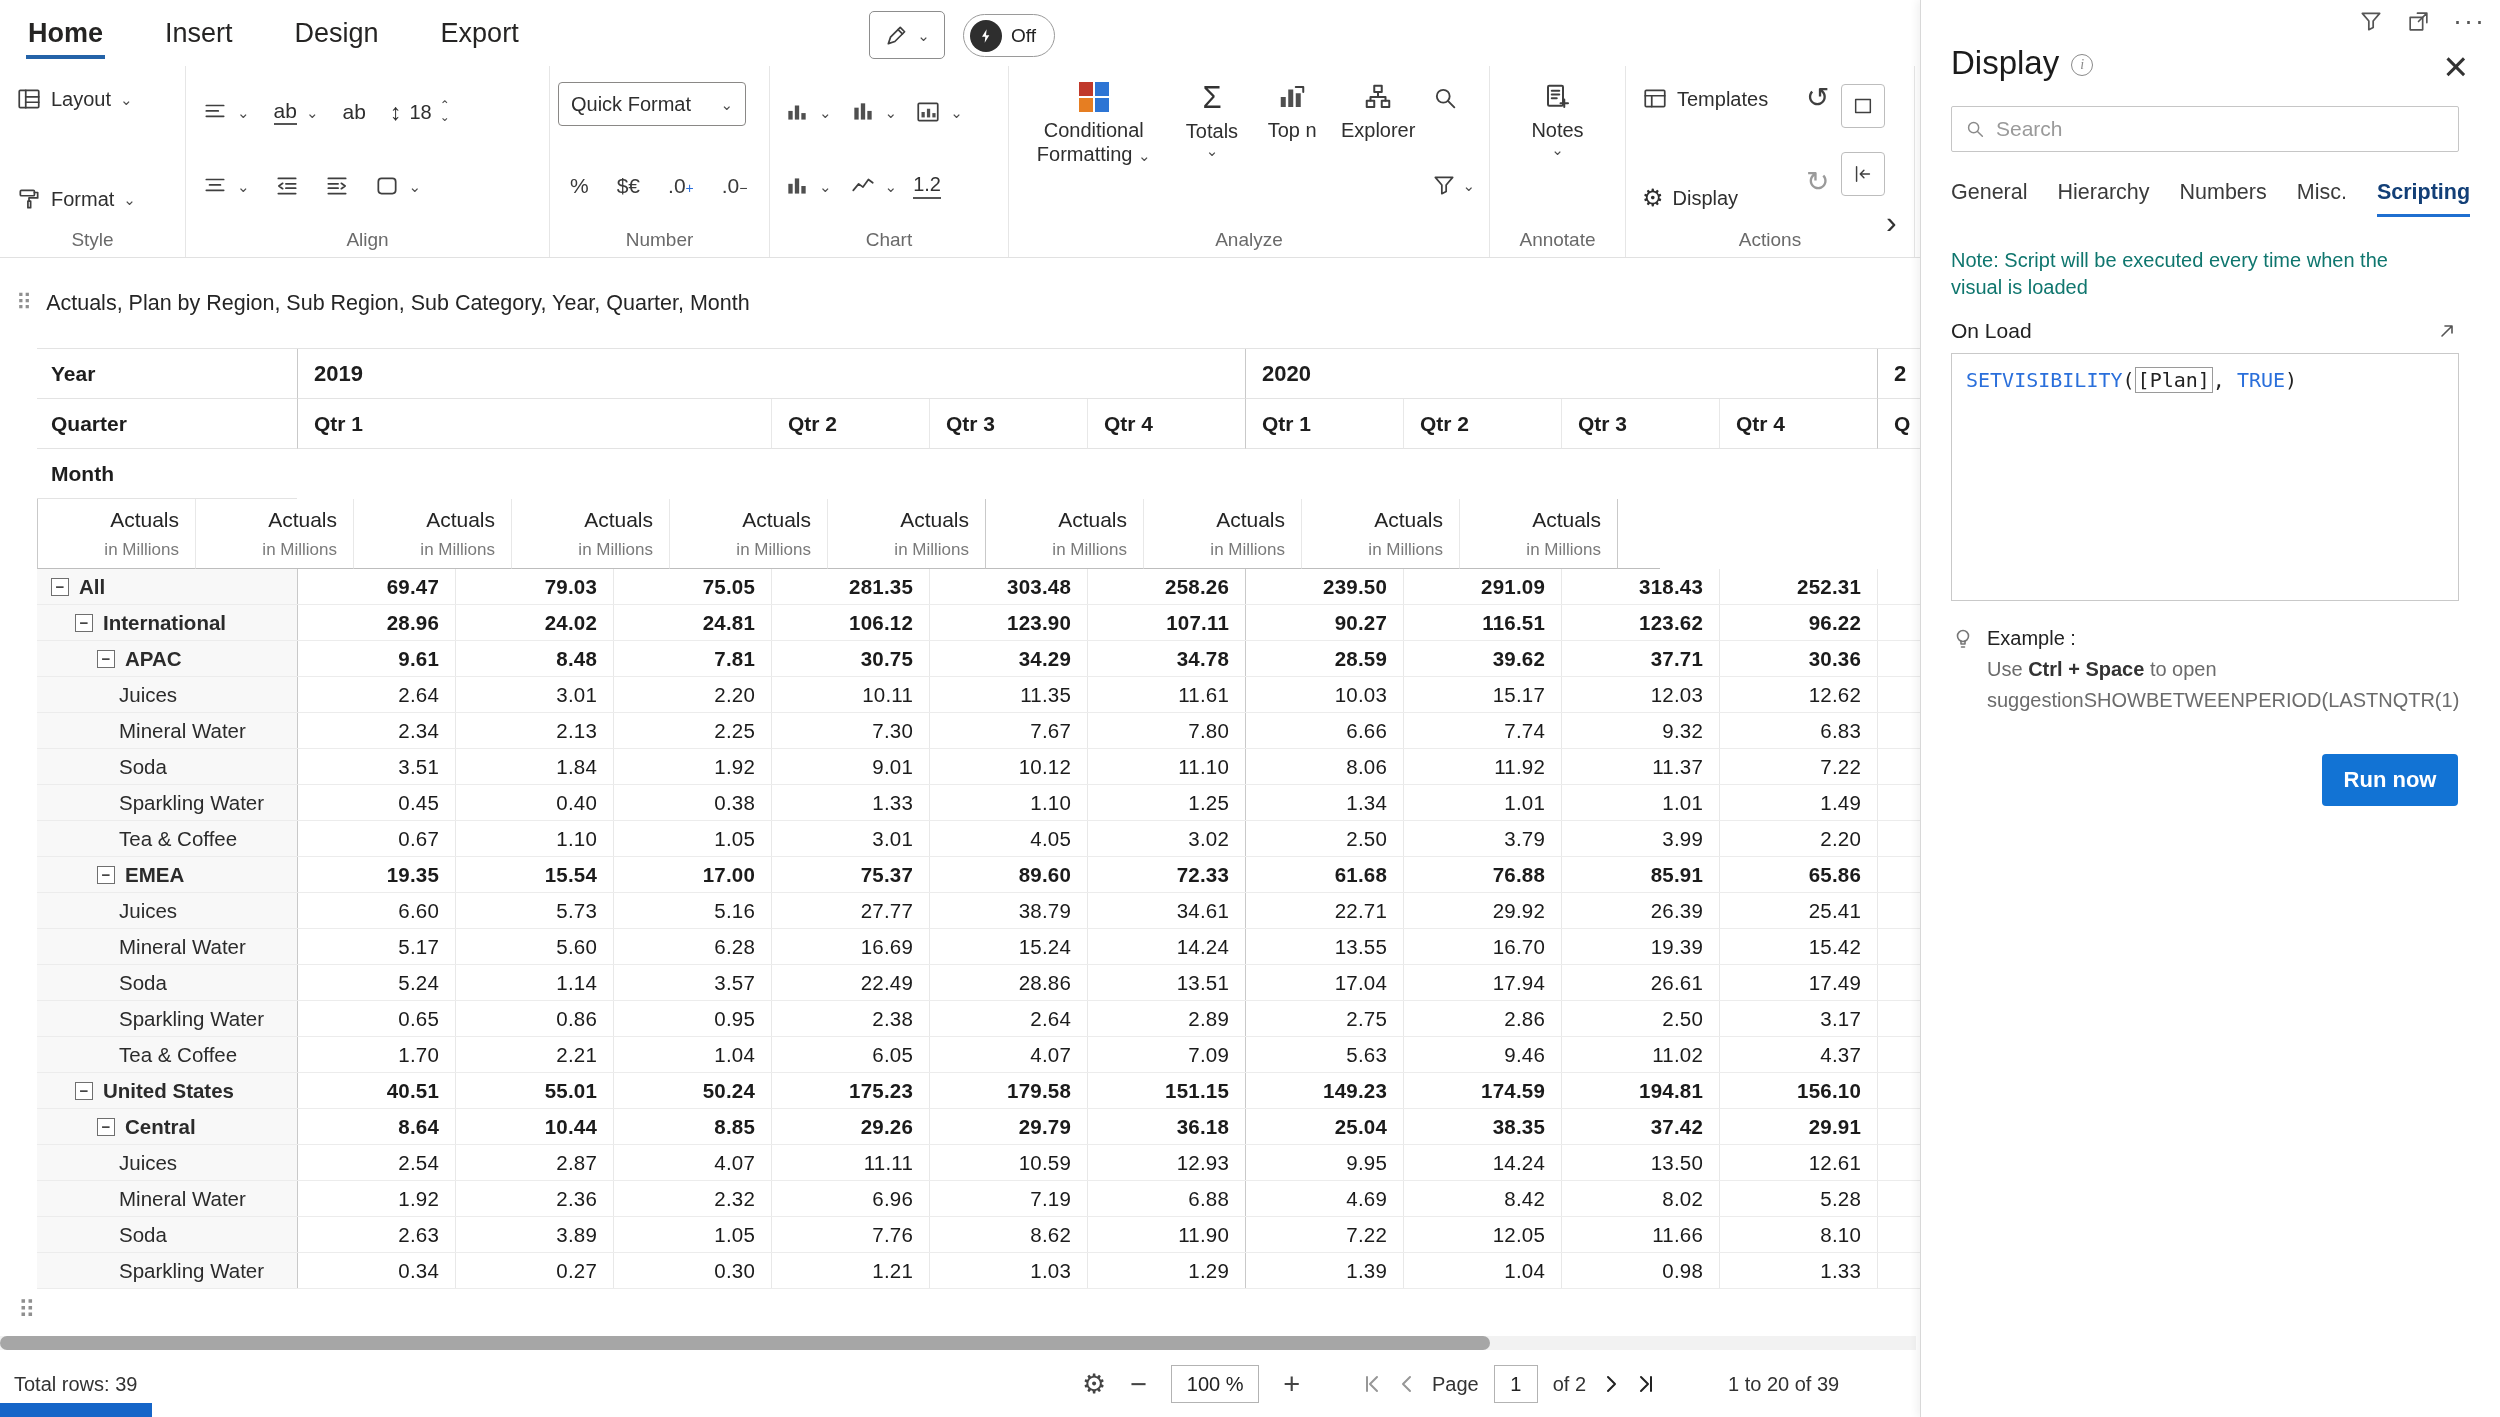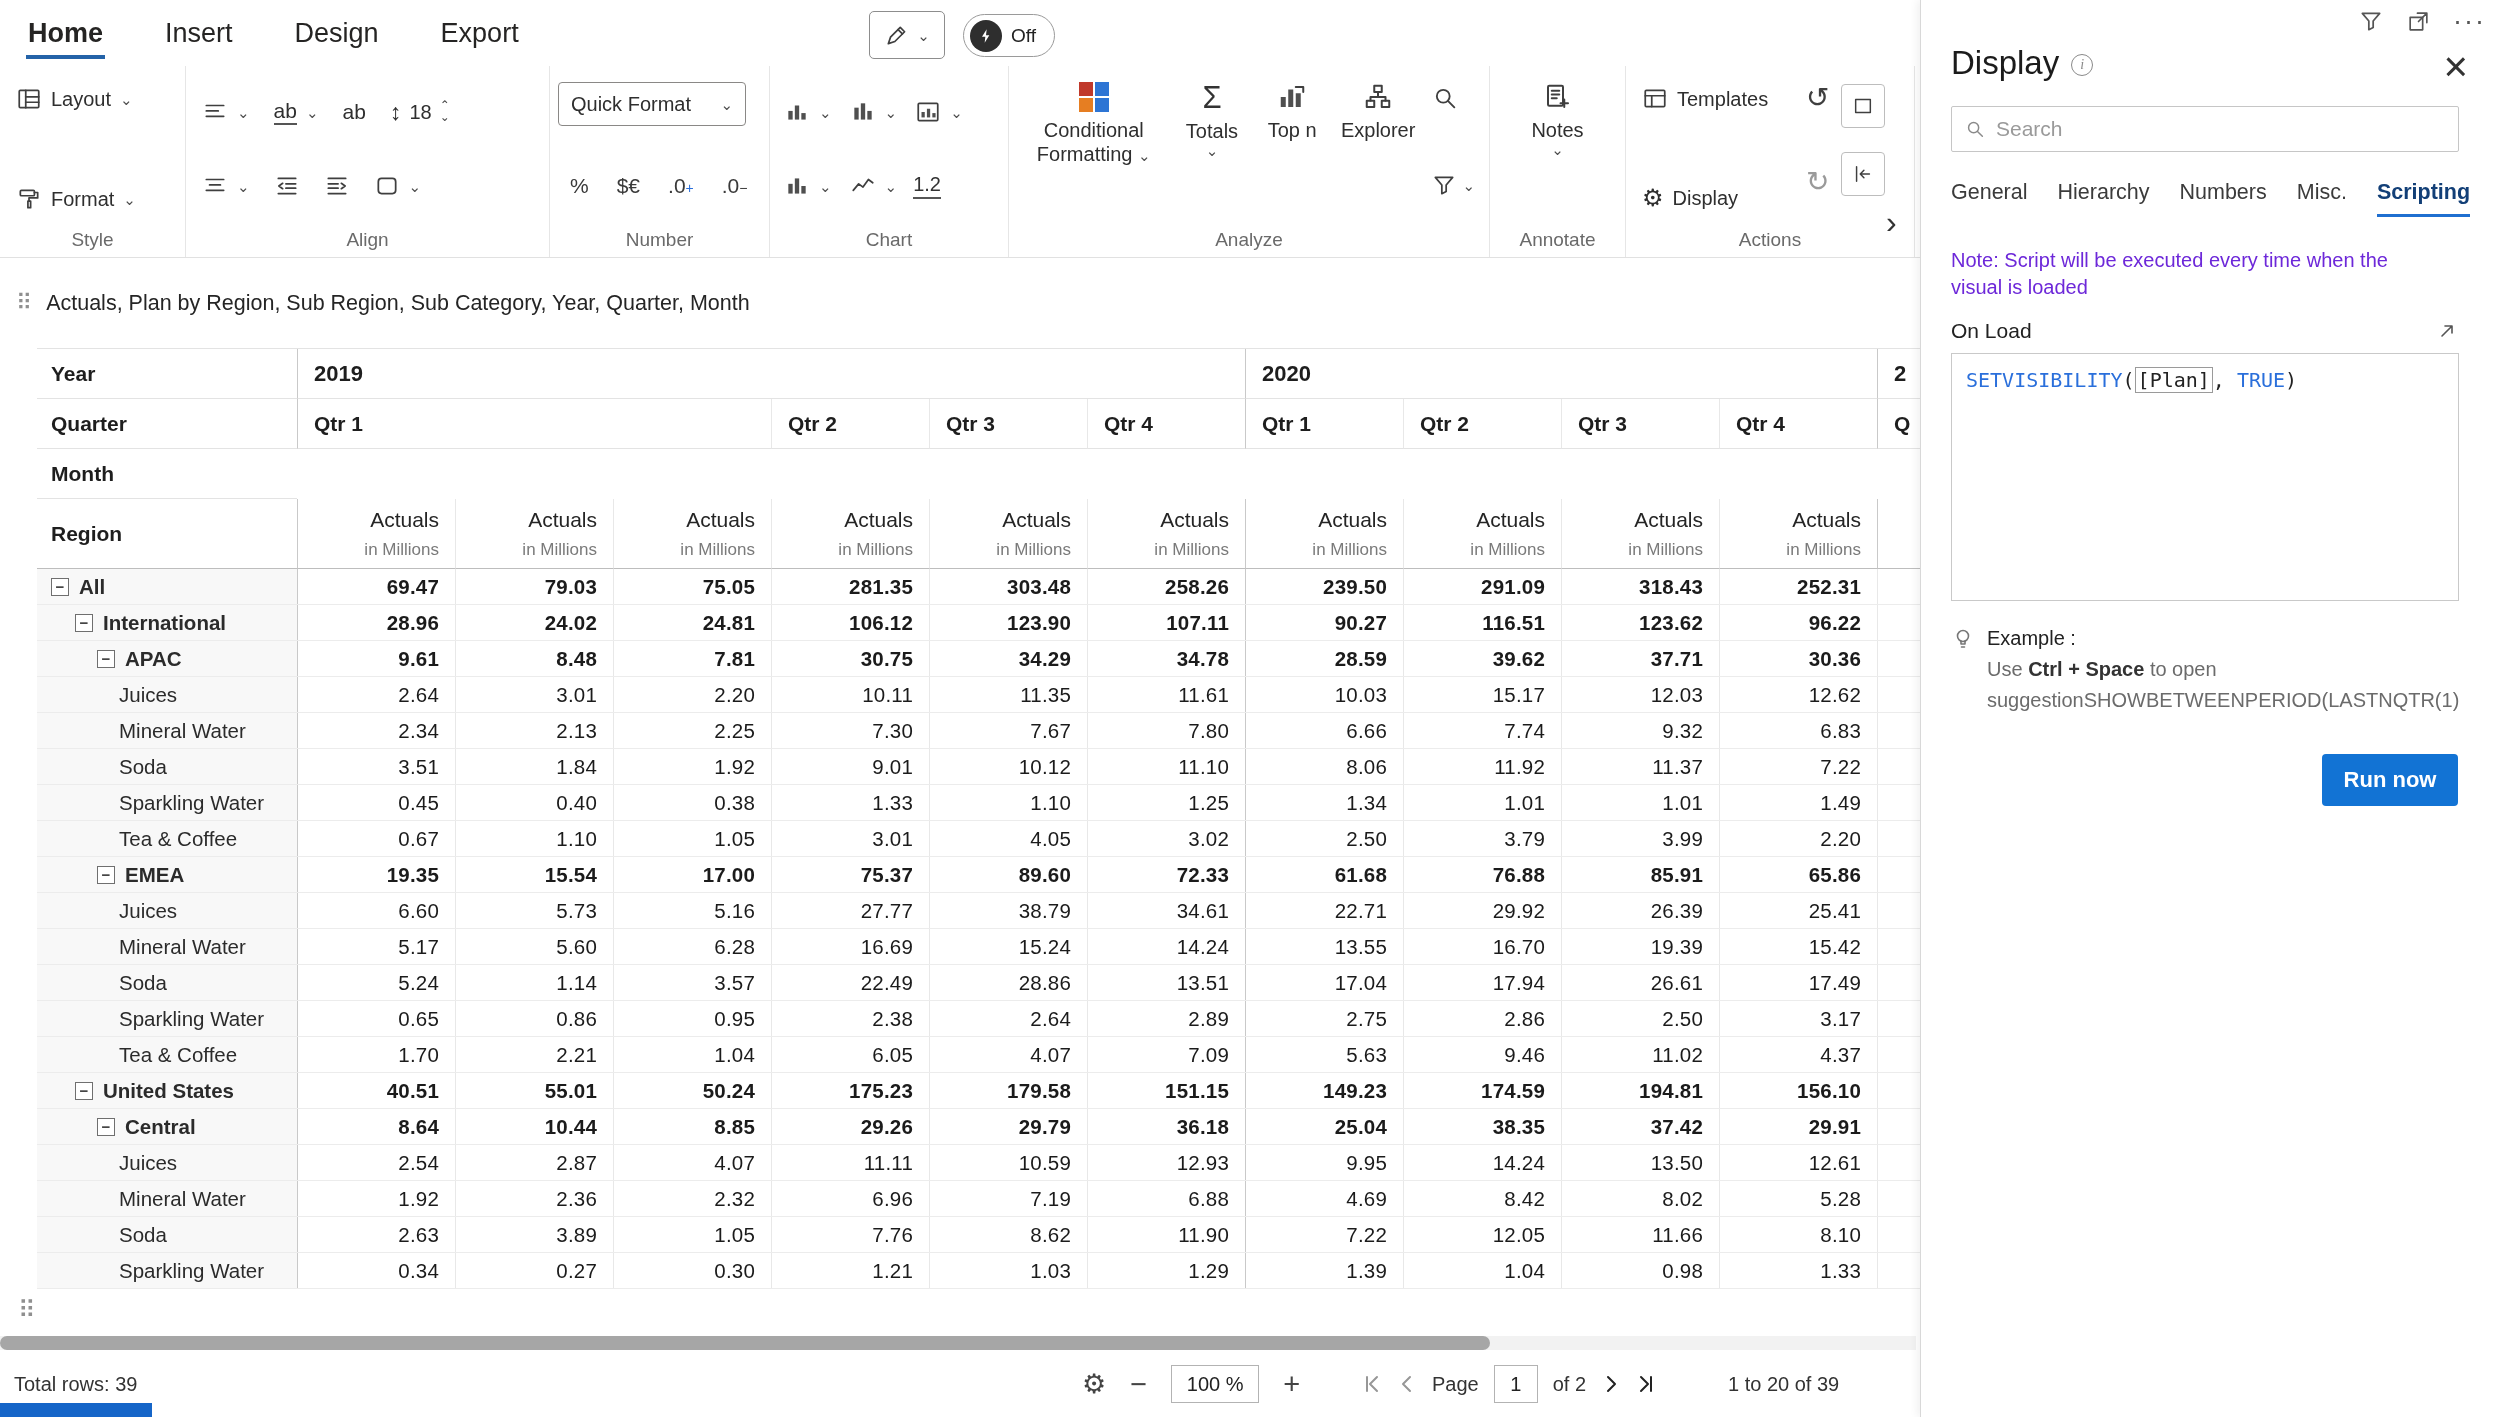--- a/index.html
+++ b/index.html
@@ -101,21 +101,21 @@
   .p-head{position:relative;padding:44px 0 0 30px;display:flex;align-items:center;gap:12px}
   .p-title{font-size:33px;color:#1b1b1b}
   .info-i{width:22px;height:22px;border:1.5px solid #8a8a8a;border-radius:50%;color:#8a8a8a;display:inline-flex;align-items:center;justify-content:center;font-size:14px;font-family:"Liberation Serif",serif;font-style:italic;margin-top:4px}
   .p-close{position:absolute;right:32px;top:46px;font-size:42px;color:#333;line-height:1;font-weight:300;cursor:pointer}
   .p-search{margin:24px 0 0 30px;width:508px;height:46px;border:1px solid #c6c6c6;border-radius:2px;display:flex;align-items:center;padding:0 12px;gap:10px;background:#fff}
   .p-search input{border:none;outline:none;font-size:21px;color:#333;flex:1;font-family:"Liberation Sans",sans-serif;background:transparent}
   .p-search input::placeholder{color:#9a9a9a}
   .p-tabs{display:flex;gap:30px;margin:28px 0 0 30px;font-size:21.5px;color:#3b3b3b}
   .ptab{padding-bottom:9px;cursor:pointer;white-space:nowrap}
   .ptab.active{color:#123f77;font-weight:bold;border-bottom:3px solid #1f6fd0}
-  .p-note{margin:30px 0 0 30px;font-size:20px;color:#6d28d9;line-height:27px;width:482px}
+  .p-note{margin:30px 0 0 30px;font-size:20px;color:#0f766e;line-height:27px;width:482px}
   .p-onload{margin:18px 0 0 30px;display:flex;justify-content:space-between;align-items:center;width:508px;font-size:21px;color:#222}
   .p-code{margin:10px 0 0 30px;width:508px;height:248px;border:1px solid #c9c9c9;padding:14px 14px;font-family:"DejaVu Sans Mono",monospace;font-size:20px;color:#222;background:#fff;cursor:text}
   .kw{color:#2a6fdb}
   .tok{border:1px solid #9a9a9a;padding:0 2px}
   .p-example{margin:22px 0 0 30px;position:relative;padding-left:36px;font-size:20px;color:#6b6b6b;line-height:31px;width:508px}
   .bulb{position:absolute;left:0;top:4px}
   .ex-title{color:#222}
   .kbd{color:#333;font-weight:bold}
   .ex-l2{white-space:nowrap;overflow:hidden}
   .p-run{display:block;margin:38px 42px 0 auto;width:136px;height:52px;background:#1273d4;color:#fff;font-size:22px;font-weight:bold;border:none;border-radius:4px;font-family:"Liberation Sans",sans-serif;cursor:pointer}
@@ -440,21 +440,20 @@
             <div class="hc qc ls" style="width: 158px;">Qtr 2</div>
             <div class="hc qc ls" style="width: 158px;">Qtr 3</div>
             <div class="hc qc ls" style="width: 158px;">Qtr 4</div>
             <div class="hc qc gs" style="width: 43px;">Q</div>
           </div>
       </div>
       <div class="trow" style="height:50px">
         <div class="rlabel">Month</div>
       </div>
       <div class="trow" style="height:70px">
-        <div class="rlabel rregion">Region</div>
         <div class="cells">
             <div class="msc gs" style="width: 158px; height: 70px;">
               <div class="mn">Actuals</div>
               <div class="mu">in Millions</div>
             </div>
             <div class="msc ls" style="width: 158px; height: 70px;">
               <div class="mn">Actuals</div>
               <div class="mu">in Millions</div>
             </div>
             <div class="msc ls" style="width: 158px; height: 70px;">

